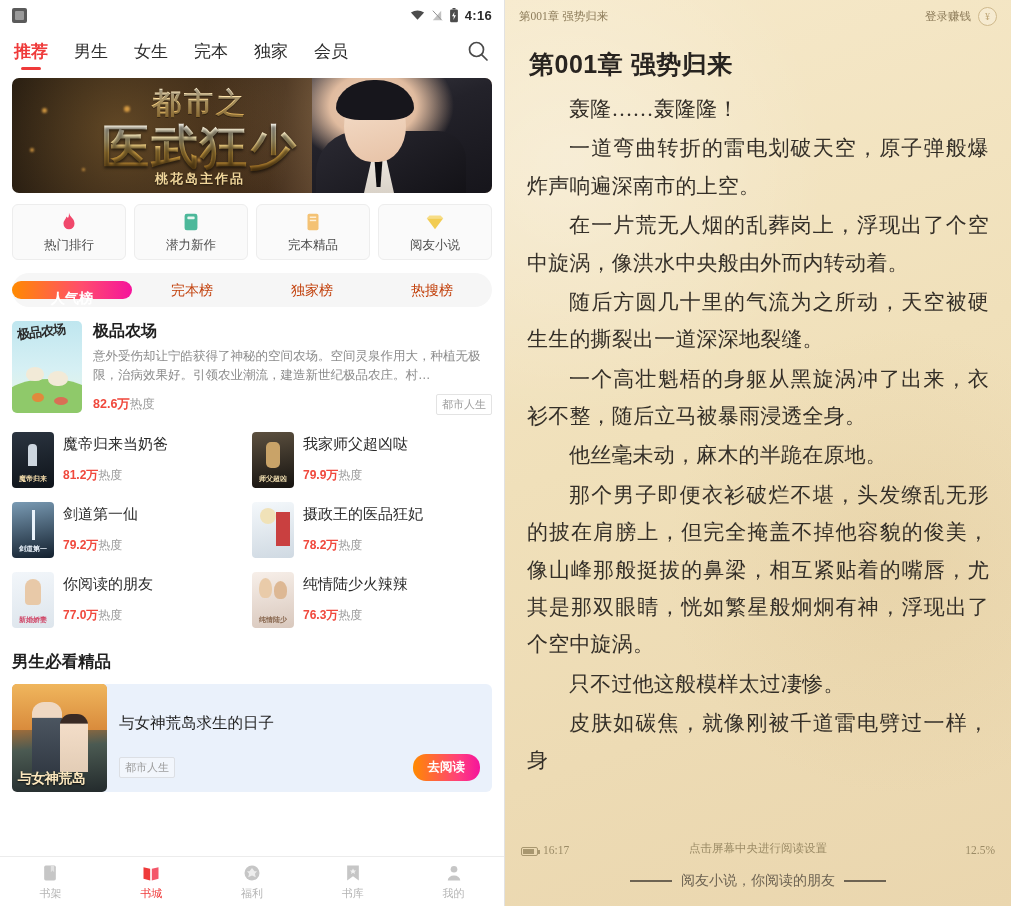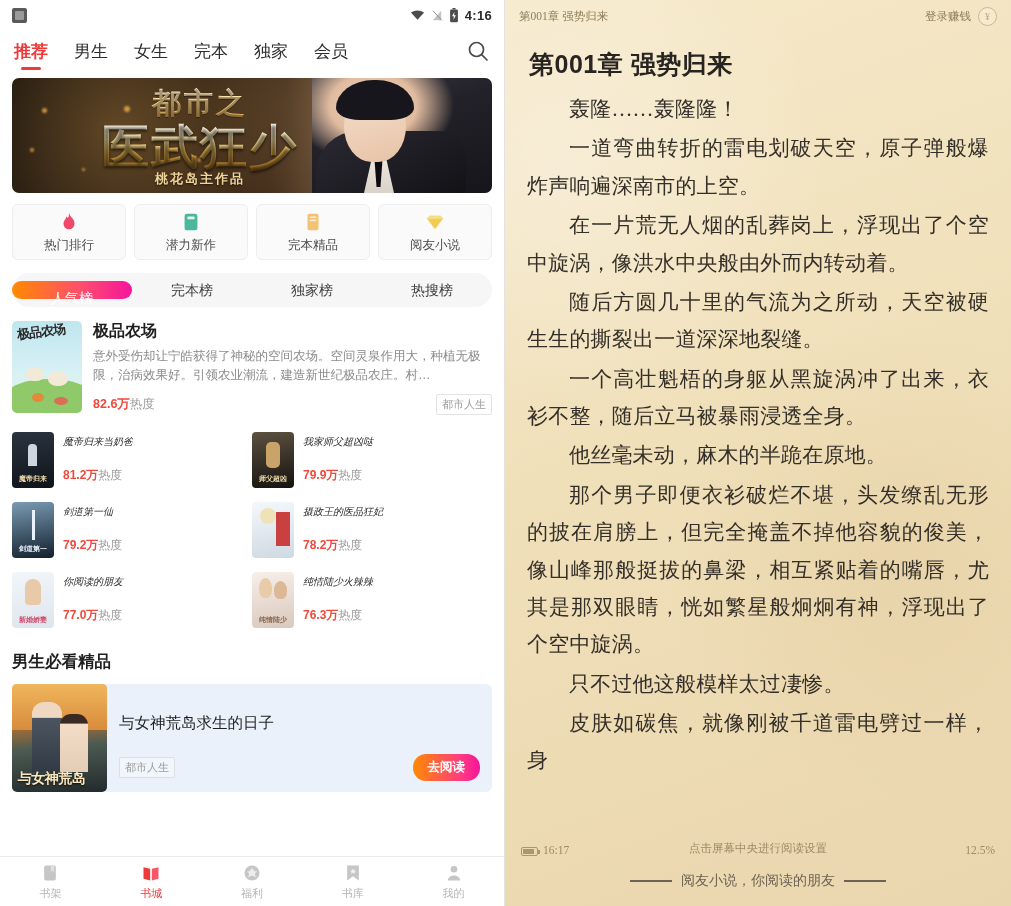--- a/index.html
+++ b/index.html
@@ -117,25 +117,25 @@
     align-items:center; justify-content:center; gap:4px; cursor:pointer;
   }
   .quick-ic { width:22px; height:22px; }
   .quick-lb { font-size:12.5px; color:#4a4a4a; }
 
   .rank-tabs{
     margin-top:13px; height:34px; background:#f6f6f6; border-radius:17px;
     display:flex; align-items:center; position:relative;
   }
   .rank-tab{
-    flex:1; text-align:center; font-size:14px; color:#404040; cursor:pointer;
+    flex:1; text-align:center; font-size:14px; color:#c2410c; cursor:pointer;
     line-height:34px; z-index:1;
   }
   .rank-tab.active{
-    color:#fff; font-weight:400;
+    color:#fff; font-weight:700;
     background:linear-gradient(90deg,#ff8a00 0%,#ff4d6d 58%,#f5149c 100%);
     border-radius:17px; height:18px;
   }
 
   .feat-item{ display:flex; gap:11px; margin-top:14px; }
   .feat-cover{
     width:70px; height:92px; border-radius:5px; flex:none; overflow:hidden;
     position:relative; background:linear-gradient(180deg,#bfe6ef 0%,#d6f0f4 52%,#eaf6e3 100%);
   }
   .fc-title{
@@ -163,21 +163,21 @@
 
   .grid{ display:flex; flex-wrap:wrap; margin-top:10px; }
   .grid-item{
     width:50%; display:flex; gap:9px; padding:7px 0; cursor:pointer;
   }
   .gi-cover{
     width:42px; height:56px; border-radius:4px; flex:none; overflow:hidden;
     position:relative;
   }
   .gi-right{ flex:1; min-width:0; display:flex; flex-direction:column; justify-content:space-between; padding:3px 0 4px; }
-  .gi-name{ font-size:10px; color:#2b2b2b; white-space:nowrap; overflow:hidden; text-overflow:ellipsis;font-style:italic; }
+  .gi-name{ font-size:15px; color:#2b2b2b; white-space:nowrap; overflow:hidden; text-overflow:ellipsis; }
   .gi-heat{ font-size:12px; color:#f0483c; font-weight:700; }
   .gi-heat span{ color:#9a9a9a; font-weight:400; }
 
   .sec-title{ margin-top:16px; font-size:16.5px; font-weight:700; color:#1f1f1f; }
 
   .promo{
     margin-top:11px; display:flex; gap:0; height:108px;
   }
   .promo-cover{
     width:95px; height:108px; border-radius:5px; flex:none; overflow:hidden;

